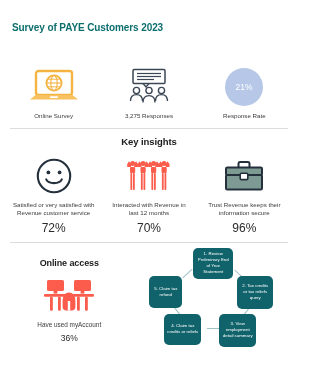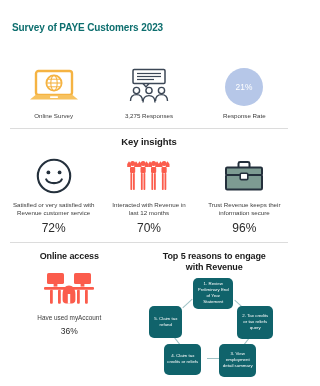--- a/index.html
+++ b/index.html
@@ -124,21 +124,21 @@
     text-align: center;
   }
   .bottom-right {
     width: 55%;
     text-align: center;
   }
   .sub-heading {
     font-size: 9px;
     font-weight: bold;
     color: #1b1b1b;
-    margin-top: 8px;
+    margin-top: 15px;
     line-height: 11px;
     letter-spacing: -0.1px;
   }
   .access-icon-wrap {
     height: 46px;
     display: flex;
     align-items: center;
     justify-content: center;
     margin-top: 5px;
   }
@@ -340,24 +340,20 @@
           <path d="M28 15.5 C31.6 15.5 34.4 18.6 34.4 24.2 L34.4 30 C34.4 32 32.8 33.6 30.8 33.6 L25.2 33.6 C23.2 33.6 21.6 32 21.6 30 L21.6 24.2 C21.6 18.6 24.4 15.5 28 15.5 Z"></path>
         </g>
         <rect x="26.8" y="24" width="2.4" height="9.6" fill="#ffffff"></rect>
       </svg>
     </div>
     <div class="access-label">Have used myAccount</div>
     <div class="access-value">36%</div>
   </div>
 
   <div class="bottom-right">
-    <div class="sub-heading">
-      <div>Top 5 reasons to engage</div>
-      <div>with Revenue</div>
-    </div>
 
     <div class="cycle">
       <div class="cycle-line" style="left:94px; top:26px; width:13px; transform:rotate(42deg);"></div>
       <div class="cycle-line" style="left:101px; top:63px; width:13px; transform:rotate(128deg);"></div>
       <div class="cycle-line" style="left:68px; top:80px; width:15px; transform:rotate(0deg);"></div>
       <div class="cycle-line" style="left:32px; top:63px; width:13px; transform:rotate(52deg);"></div>
       <div class="cycle-line" style="left:42px; top:25px; width:13px; transform:rotate(137deg);"></div>
 
       <div class="cycle-node n1">1. Review Preliminary End of Year Statement</div>
       <div class="cycle-node n2">2. Tax credits or tax reliefs query</div>

